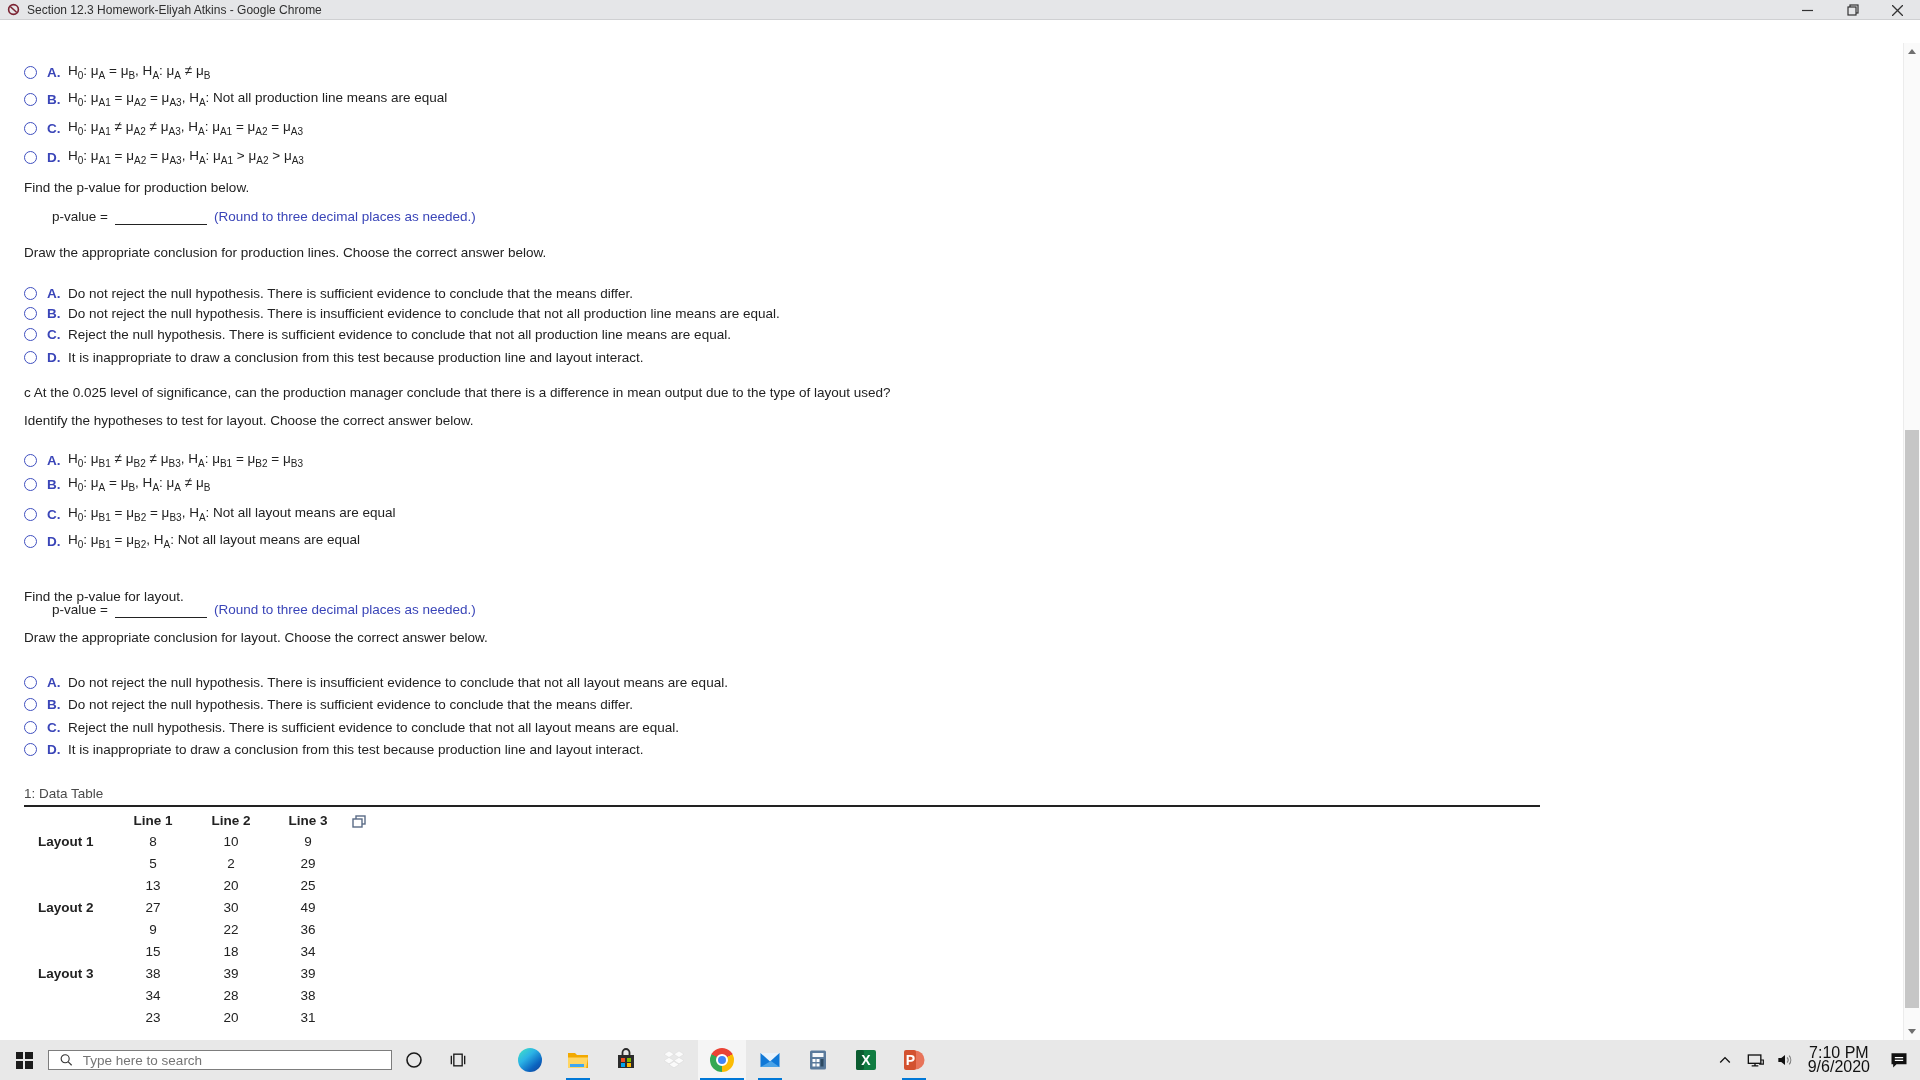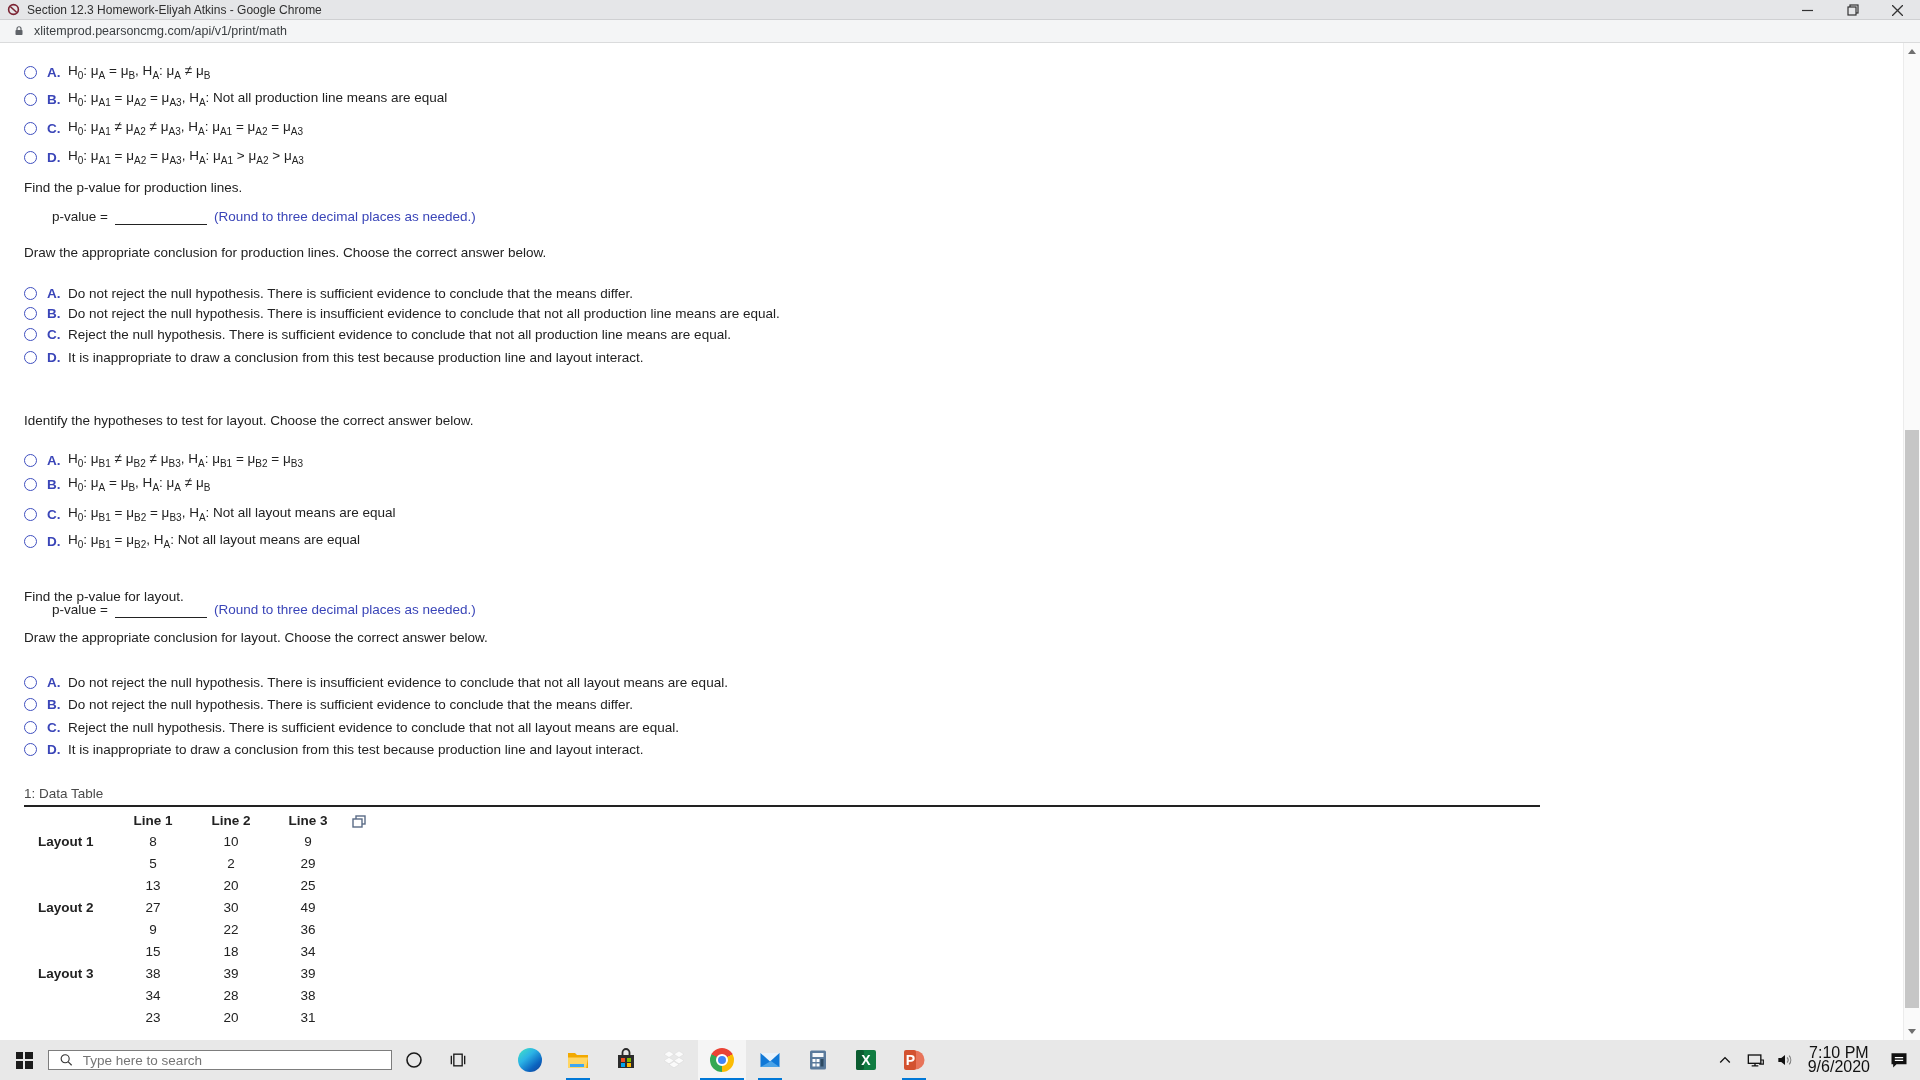--- a/index.html
+++ b/index.html
@@ -104,27 +104,20 @@
         </svg>
       </div>
       <div class="wc">
         <svg width="11" height="11" viewBox="0 0 11 11">
             <path d="M0 0l11 11M11 0L0 11" stroke="#333" stroke-width="1.3"></path>
           </svg>
       </div>
     </div>
   </div>
 
-  <div class="urlbar">
-    <svg class="lock" viewBox="0 0 24 24">
-      <rect x="5" y="10" width="14" height="10" rx="1.5" fill="#5f6368"></rect>
-      <path d="M8 10V7.5a4 4 0 0 1 8 0V10" stroke="#5f6368" stroke-width="2.4" fill="none"></path>
-    </svg>
-    <span>xlitemprod.pearsoncmg.com/api/v1/print/math</span>
-  </div>
 
   <button class="print-btn">Print</button>
 
   <div class="scrollbar">
     <div class="sb-arrow sb-up">
         <div class="tri-up"></div>
       </div>
     <div class="sb-thumb"></div>
     <div class="sb-arrow sb-down">
         <div class="tri-down"></div>
@@ -147,21 +140,21 @@
       <span class="radio"></span>
       <span class="letter">C.</span>
       <span class="otext">H<sub>0</sub>: μ<sub>A1</sub> ≠ μ<sub>A2</sub> ≠ μ<sub>A3</sub>, H<sub>A</sub>: μ<sub>A1</sub> = μ<sub>A2</sub> = μ<sub>A3</sub></span>
     </div>
     <div class="opt" style="top:104px">
       <span class="radio"></span>
       <span class="letter">D.</span>
       <span class="otext">H<sub>0</sub>: μ<sub>A1</sub> = μ<sub>A2</sub> = μ<sub>A3</sub>, H<sub>A</sub>: μ<sub>A1</sub> &gt; μ<sub>A2</sub> &gt; μ<sub>A3</sub></span>
     </div>
 
-    <div class="qtext" style="top:137px">Find the p-value for production lines.</div>
+    <div class="qtext" style="top:137px">Find the p-value for production below.</div>
 
     <div class="pline" style="top:166px">
       <span>p-value =</span>
       <span class="blank"></span>
       <span class="blue">(Round to three decimal places as needed.)</span>
     </div>
 
     <div class="qtext" style="top:202px">Draw the appropriate conclusion for production lines. Choose the correct answer below.</div>
 
     <div class="opt" style="top:240px">
@@ -178,20 +171,21 @@
       <span class="radio"></span>
       <span class="letter">C.</span>
       <span class="otext">Reject the null hypothesis. There is sufficient evidence to conclude that not all production line means are equal.</span>
     </div>
     <div class="opt" style="top:304px">
       <span class="radio"></span>
       <span class="letter">D.</span>
       <span class="otext">It is inappropriate to draw a conclusion from this test because production line and layout interact.</span>
     </div>
 
+    <div class="qtext" style="top:342px">c At the 0.025 level of significance, can the production manager conclude that there is a difference in mean output due to the type of layout used?</div>
     <div class="qtext" style="top:370px">Identify the hypotheses to test for layout. Choose the correct answer below.</div>
 
     <div class="opt" style="top:407px">
       <span class="radio"></span>
       <span class="letter">A.</span>
       <span class="otext">H<sub>0</sub>: μ<sub>B1</sub> ≠ μ<sub>B2</sub> ≠ μ<sub>B3</sub>, H<sub>A</sub>: μ<sub>B1</sub> = μ<sub>B2</sub> = μ<sub>B3</sub></span>
     </div>
     <div class="opt" style="top:431px">
       <span class="radio"></span>
       <span class="letter">B.</span>

